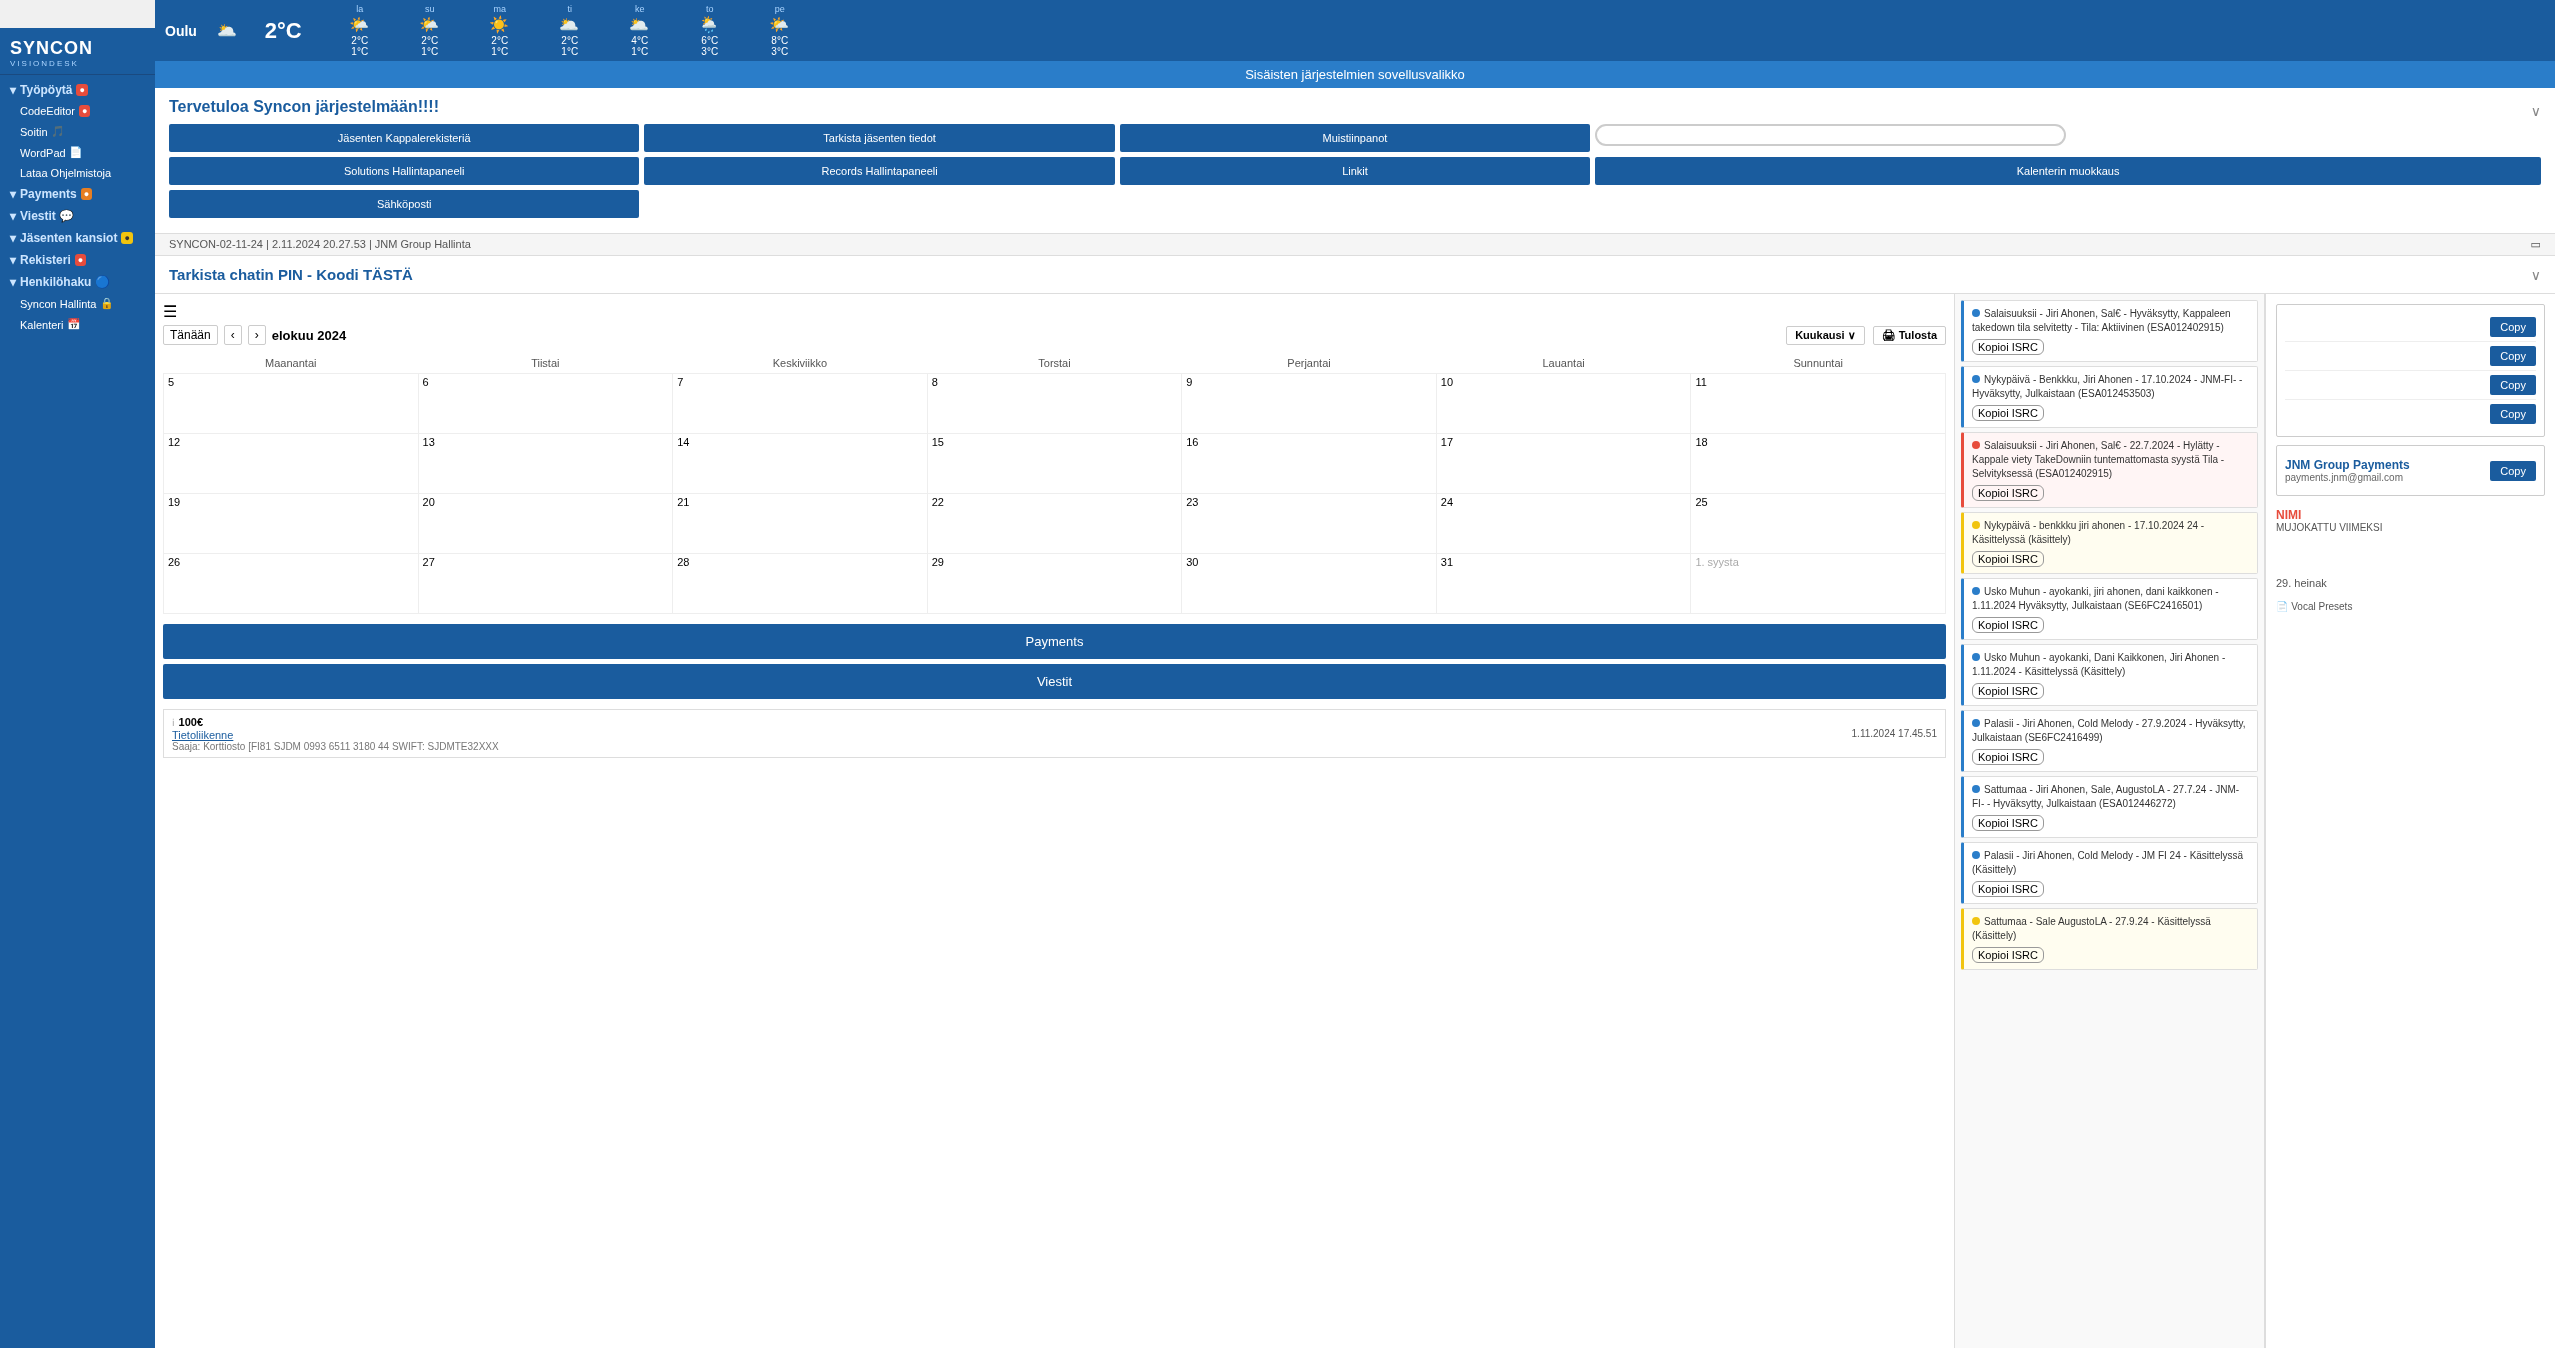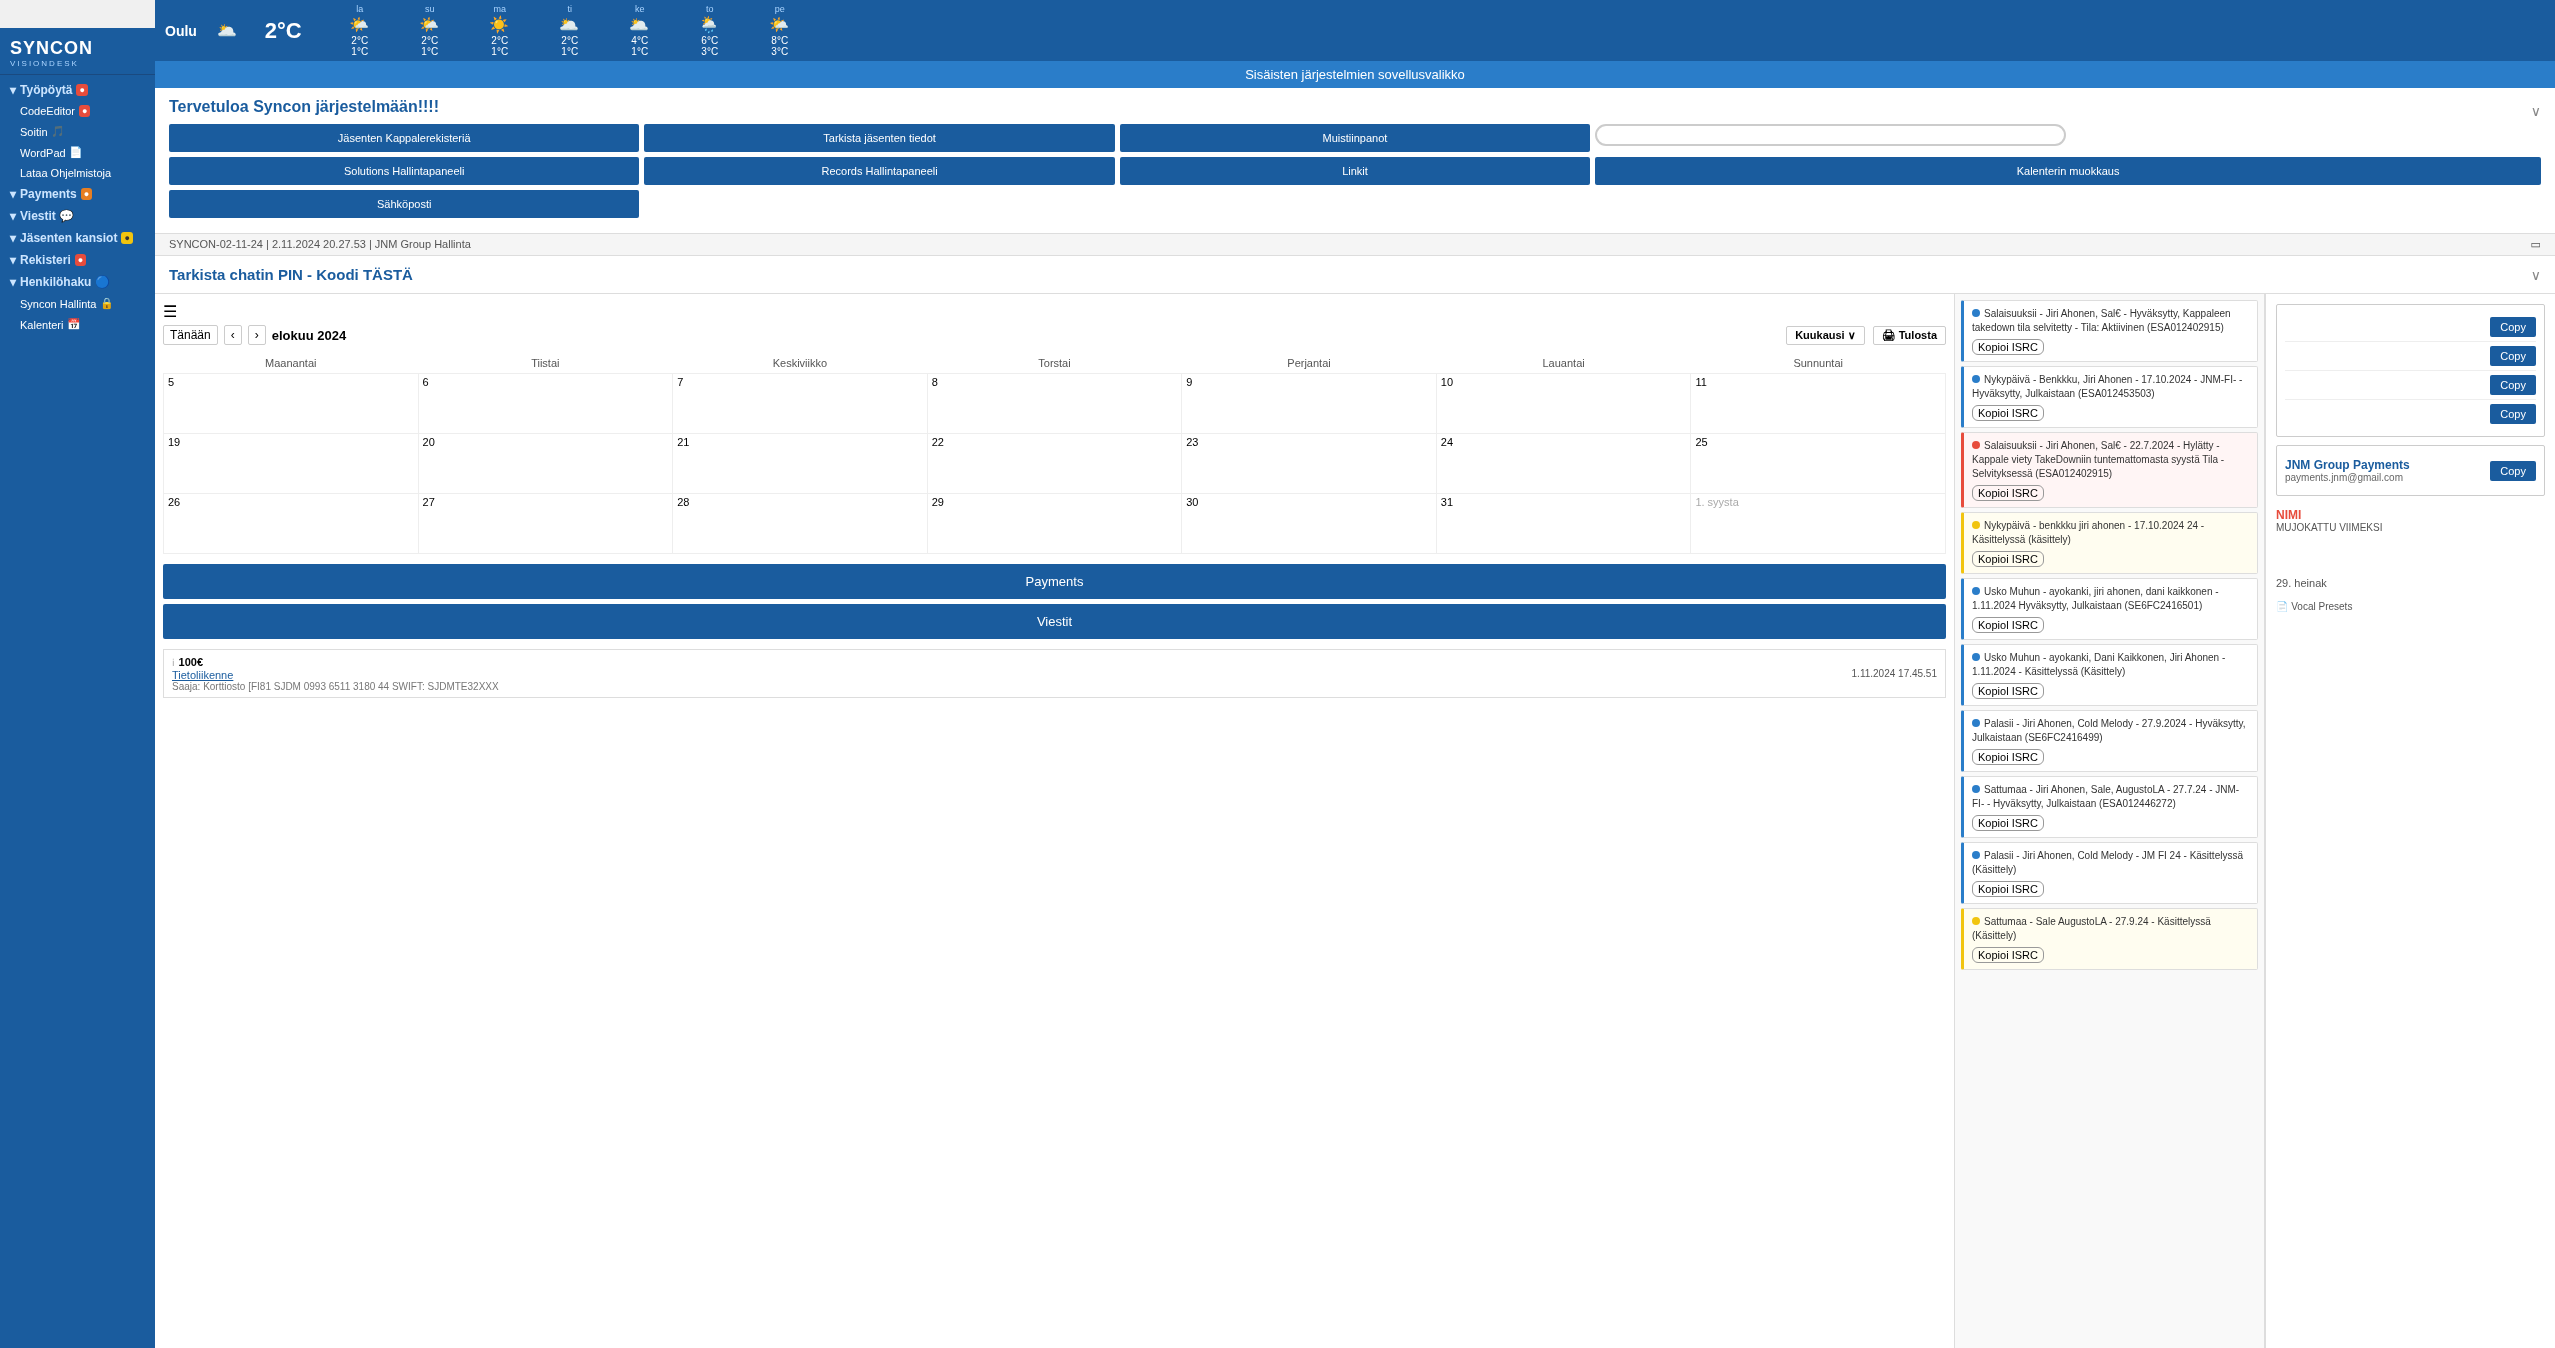--- a/index.html
+++ b/index.html
@@ -558,20 +558,43 @@
                 </td>
                 <td>
                   <div class="cal-day-num">10</div>
                 </td>
                 <td>
                   <div class="cal-day-num">11</div>
                 </td>
               </tr>
               <tr>
                 <td>
+                  <div class="cal-day-num">12</div>
+                </td>
+                <td>
+                  <div class="cal-day-num">13</div>
+                </td>
+                <td>
+                  <div class="cal-day-num">14</div>
+                </td>
+                <td>
+                  <div class="cal-day-num">15</div>
+                </td>
+                <td>
+                  <div class="cal-day-num">16</div>
+                </td>
+                <td>
+                  <div class="cal-day-num">17</div>
+                </td>
+                <td>
+                  <div class="cal-day-num">18</div>
+                </td>
+              </tr>
+              <tr>
+                <td>
                   <div class="cal-day-num">19</div>
                 </td>
                 <td>
                   <div class="cal-day-num">20</div>
                 </td>
                 <td>
                   <div class="cal-day-num">21</div>
                 </td>
                 <td>
                   <div class="cal-day-num">22</div>

